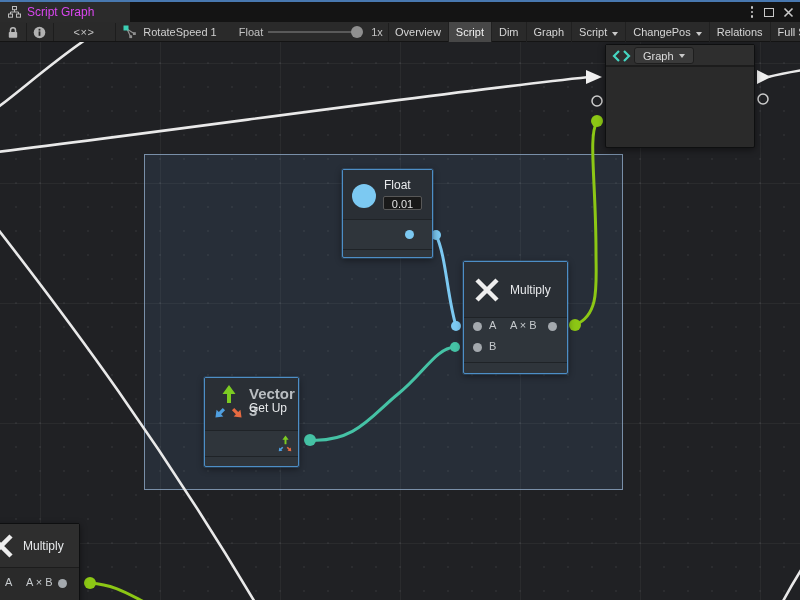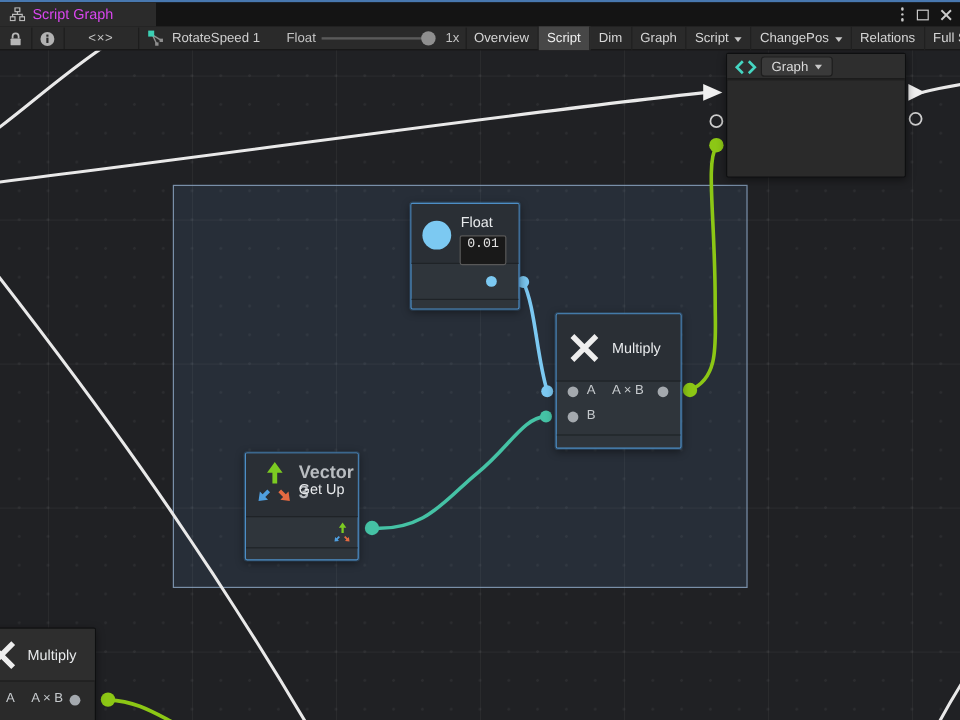--- a/index.html
+++ b/index.html
@@ -63,21 +63,21 @@
   .plabel { color:#c6cacd; font-size:11px; }
   .dot { position:absolute; width:9px; height:9px; border-radius:50%; background:#a4a9ae; }
   .valuebox { background:#191919; border:1px solid #585858; border-radius:2px; color:#e2e2e2;
               font-size:11px; text-align:center; }
 
   
   .n-float { left:342px; top:127px; width:91px; height:89px; }
   .n-float .hdr { height:50px; }
   .float-circle { position:absolute; left:9px; top:14px; width:24px; height:24px; border-radius:50%; background:#7cc9f2; }
   .n-float .ntitle { position:absolute; left:41px; top:8px; }
-  .n-float .valuebox { position:absolute; left:40px; top:26px; width:39px; height:25px; line-height:15px;font-family:Liberation Mono, monospace; }
+  .n-float .valuebox { position:absolute; left:40px; top:26px; width:39px; height:14px; line-height:15px; }
   .n-float .body { position:relative; height:29px; }
 
   
   .n-mul { left:463px; top:219px; width:105px; height:113px; }
   .n-mul .hdr { height:56px; }
   .n-mul .ntitle { position:absolute; left:46px; top:21px; }
   .xicon { position:absolute; left:10px; top:15px; }
   .n-mul .body { position:relative; height:44px; }
   .n-mul .plabel { position:absolute; }
 

